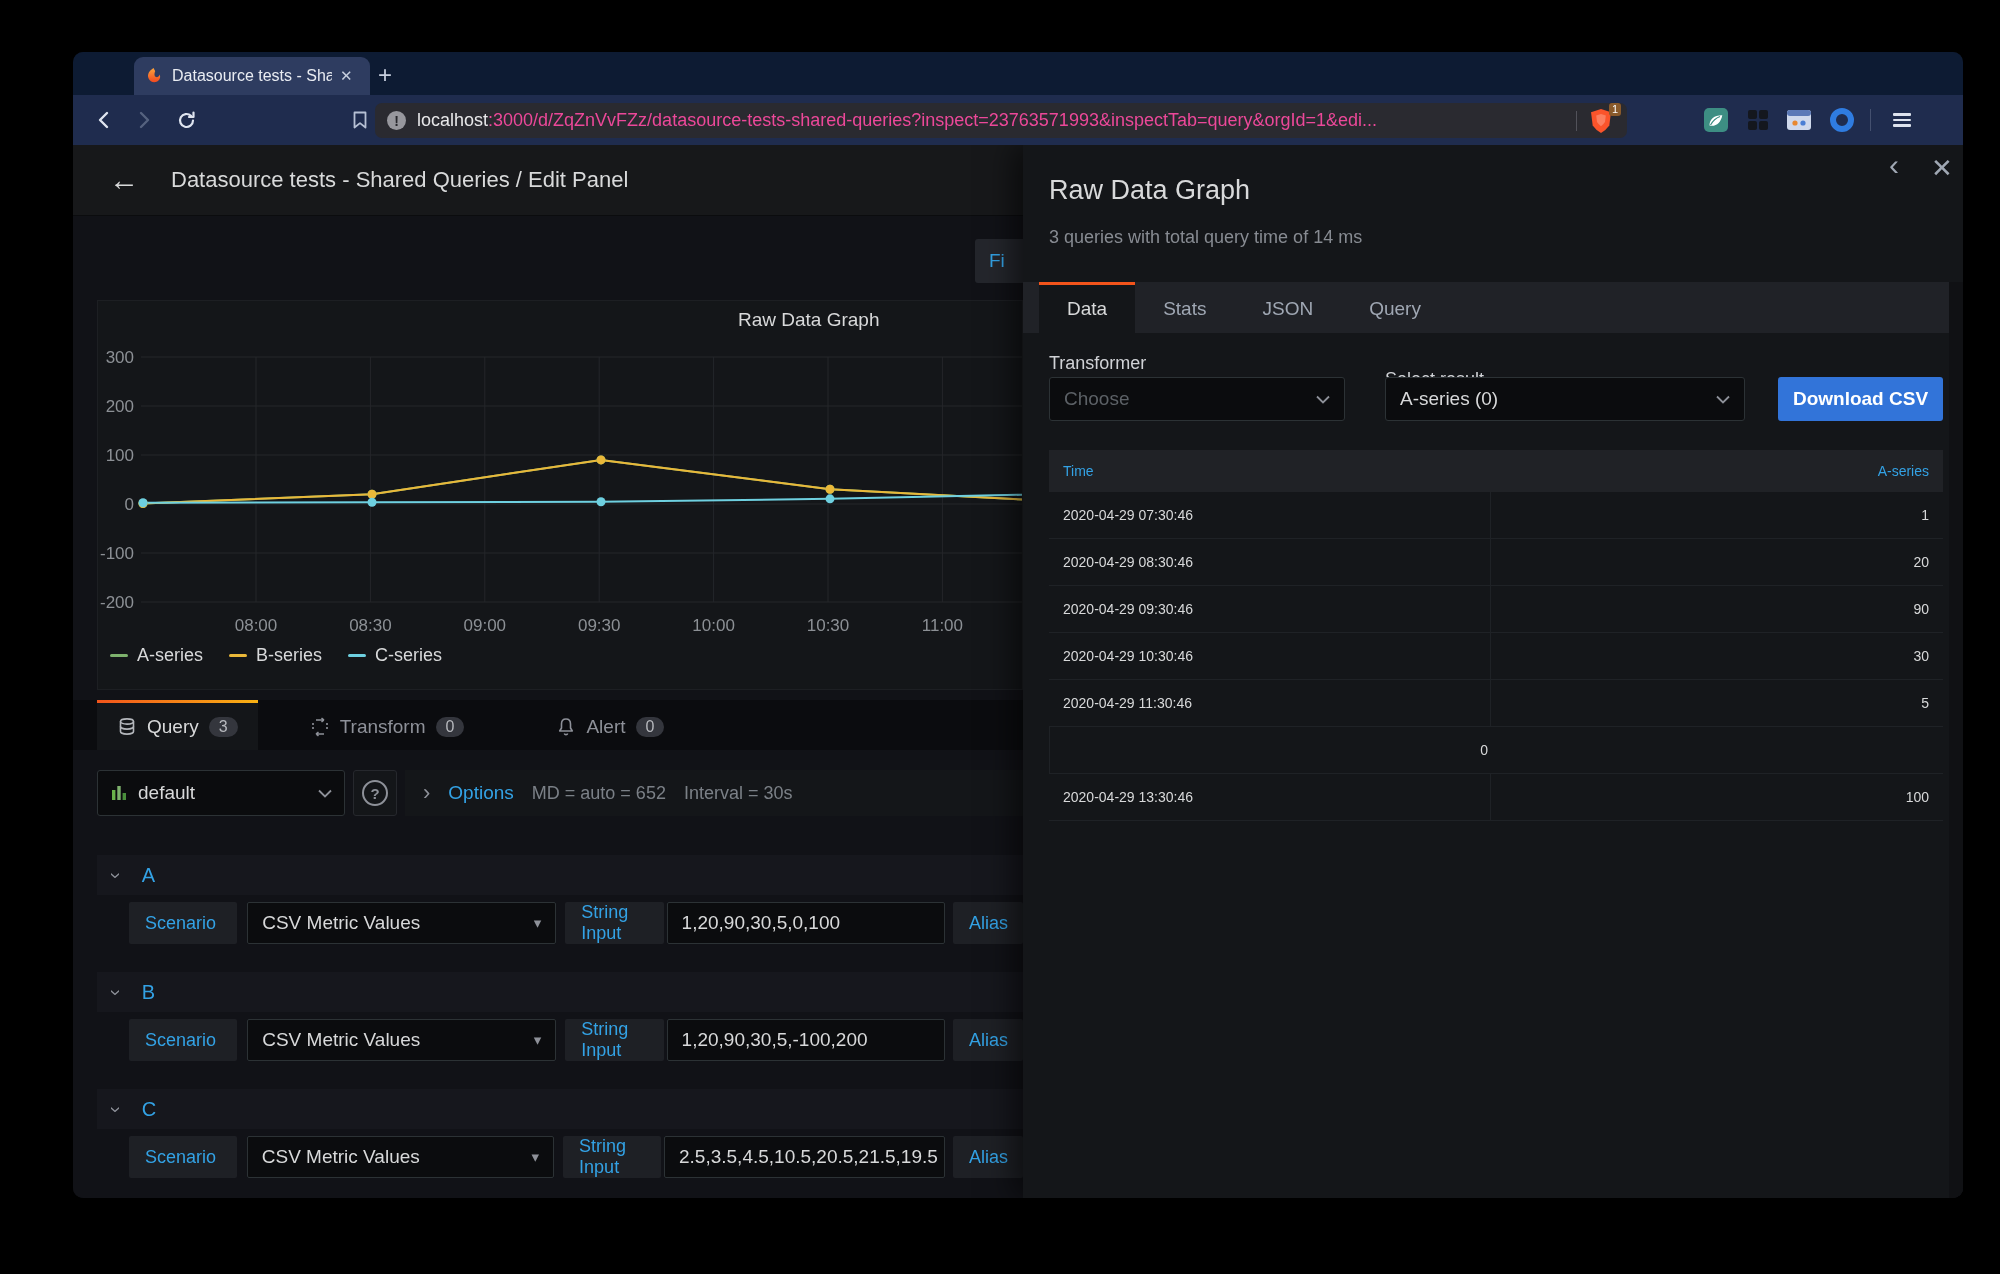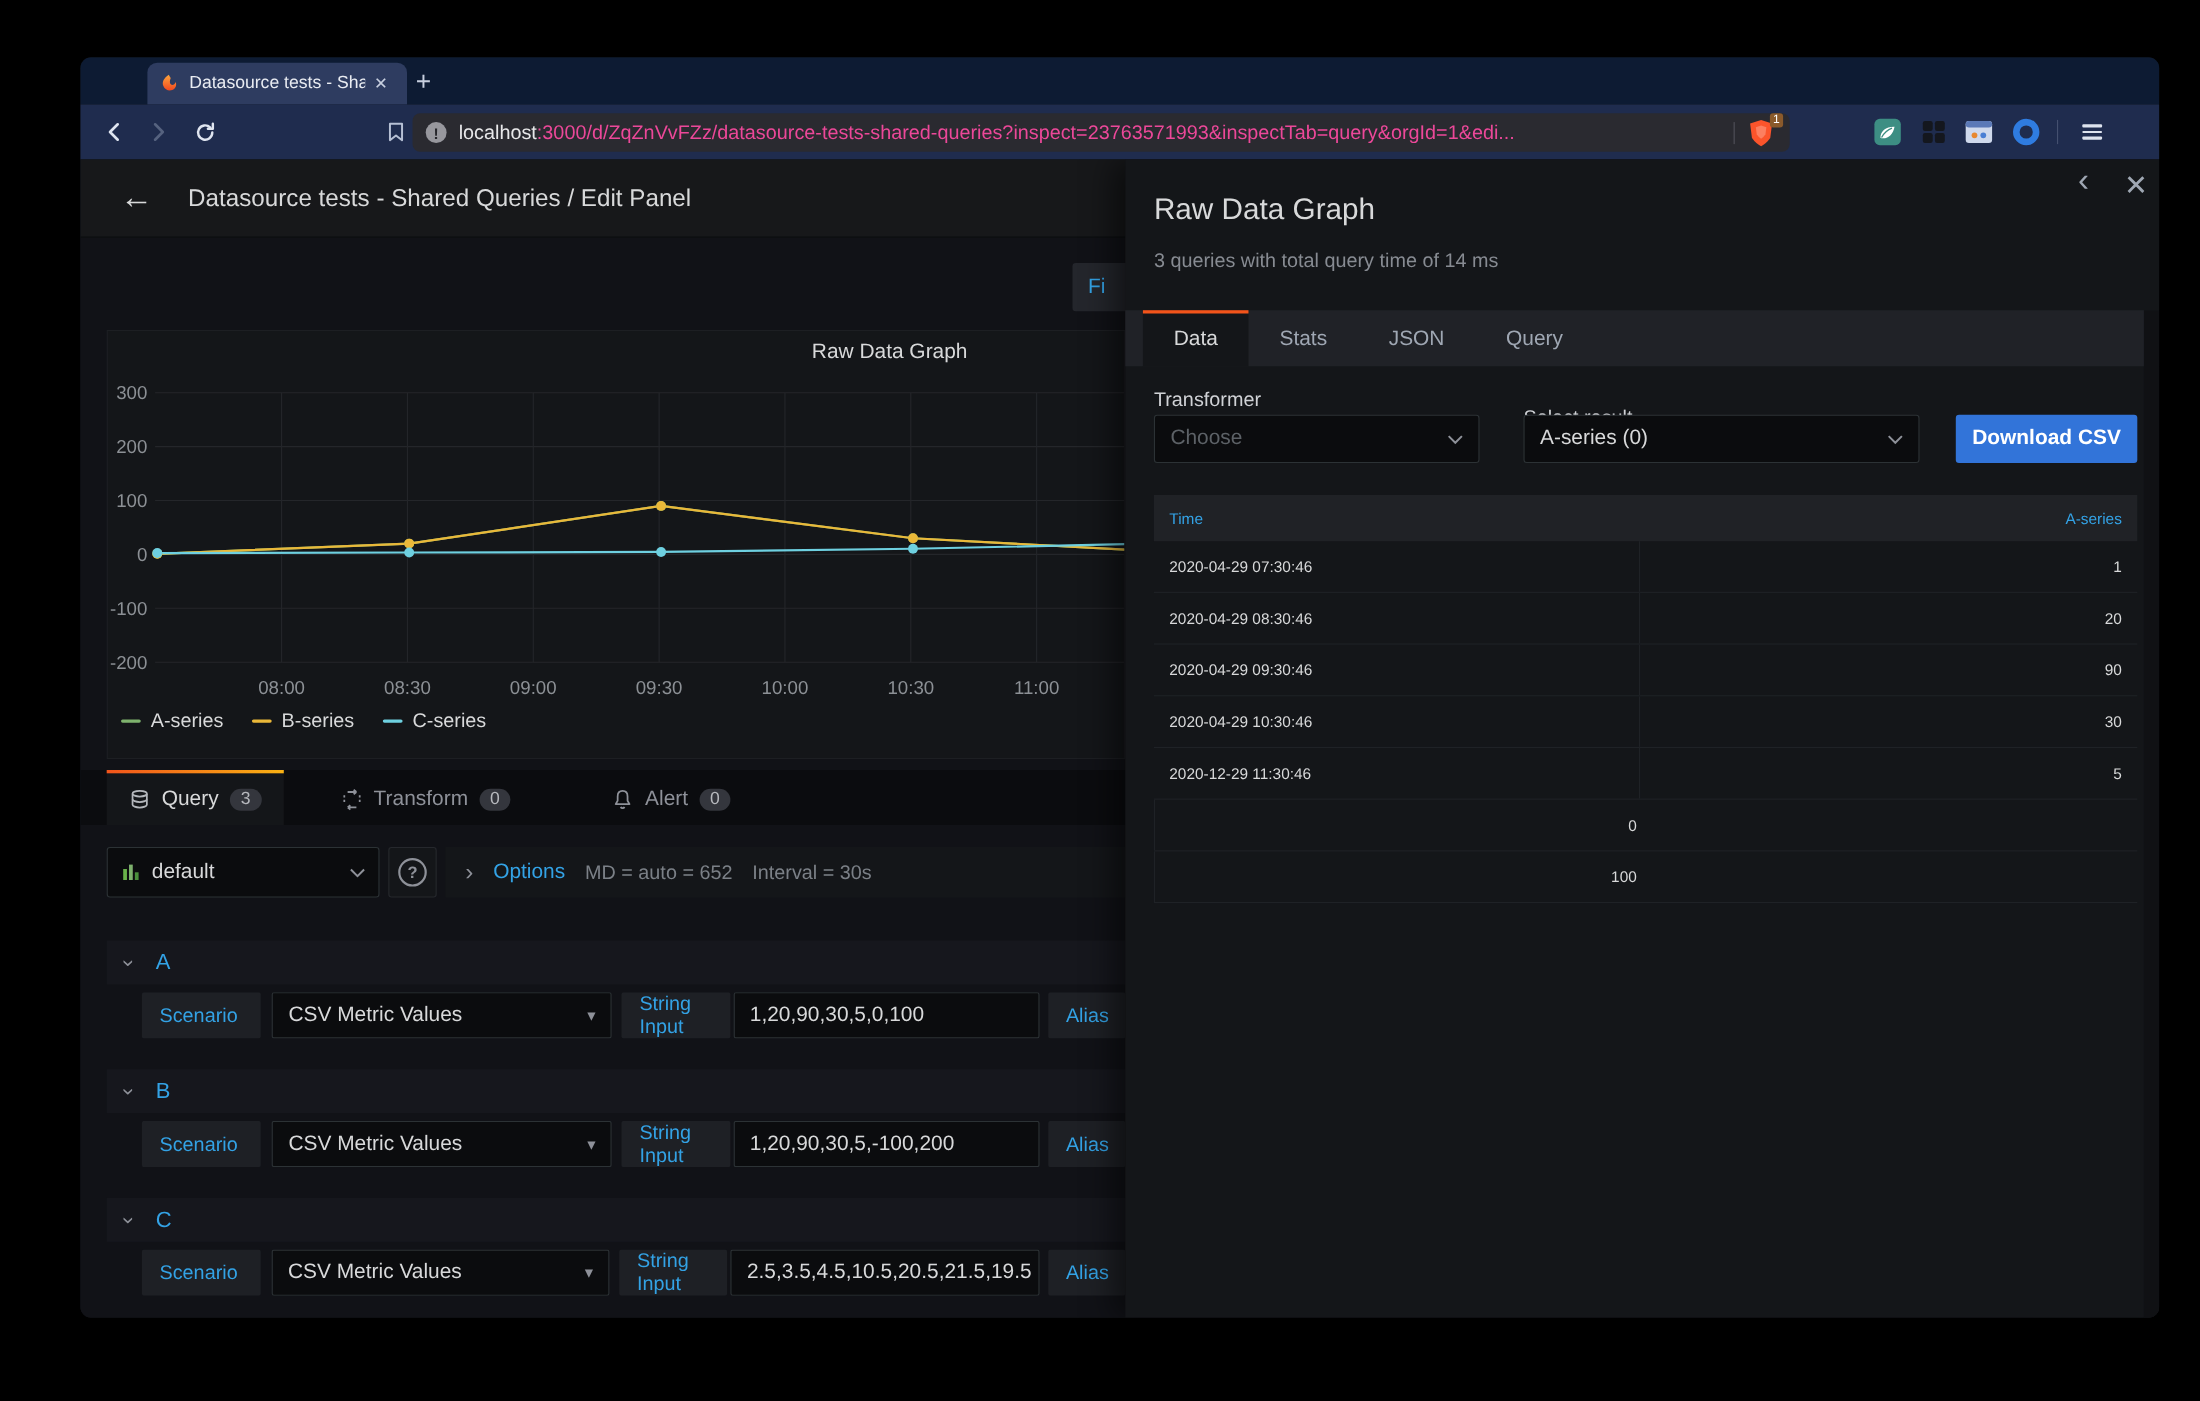--- a/index.html
+++ b/index.html
@@ -436,26 +436,27 @@
         </div>
         <div class="tr">
           <div class="td c1">2020-04-29 09:30:46</div>
           <div class="td c2">90</div>
         </div>
         <div class="tr">
           <div class="td c1">2020-04-29 10:30:46</div>
           <div class="td c2">30</div>
         </div>
         <div class="tr">
-          <div class="td c1">2020-12-29 11:30:46</div>
+          <div class="td c1">2020-04-29 11:30:46</div>
           <div class="td c2">5</div>
         </div>
         <div class="tr">
           <div class="td c2">0</div>
         </div>
         <div class="tr">
+          <div class="td c1">2020-04-29 13:30:46</div>
           <div class="td c2">100</div>
         </div>
       </div>
     </div>
 
   </div>
 </div>
 
 </body></html>

